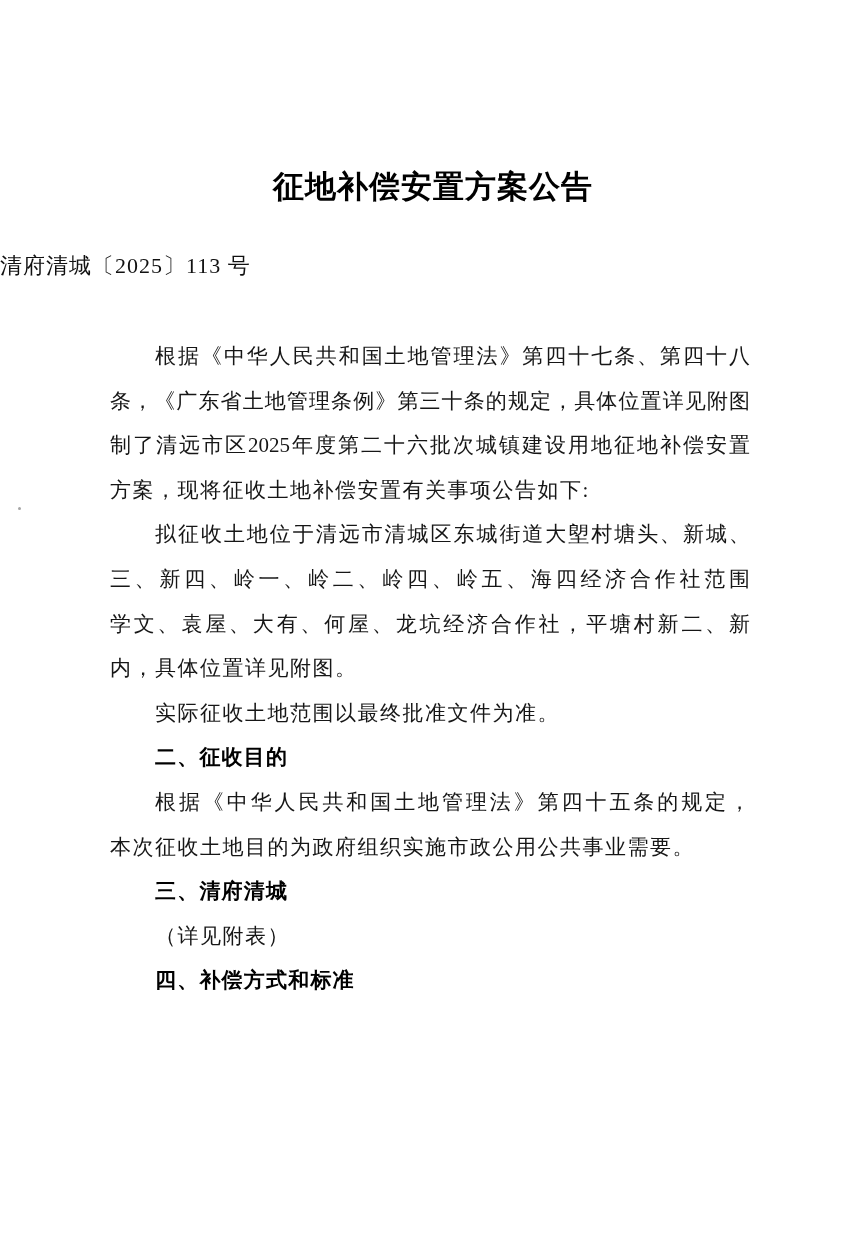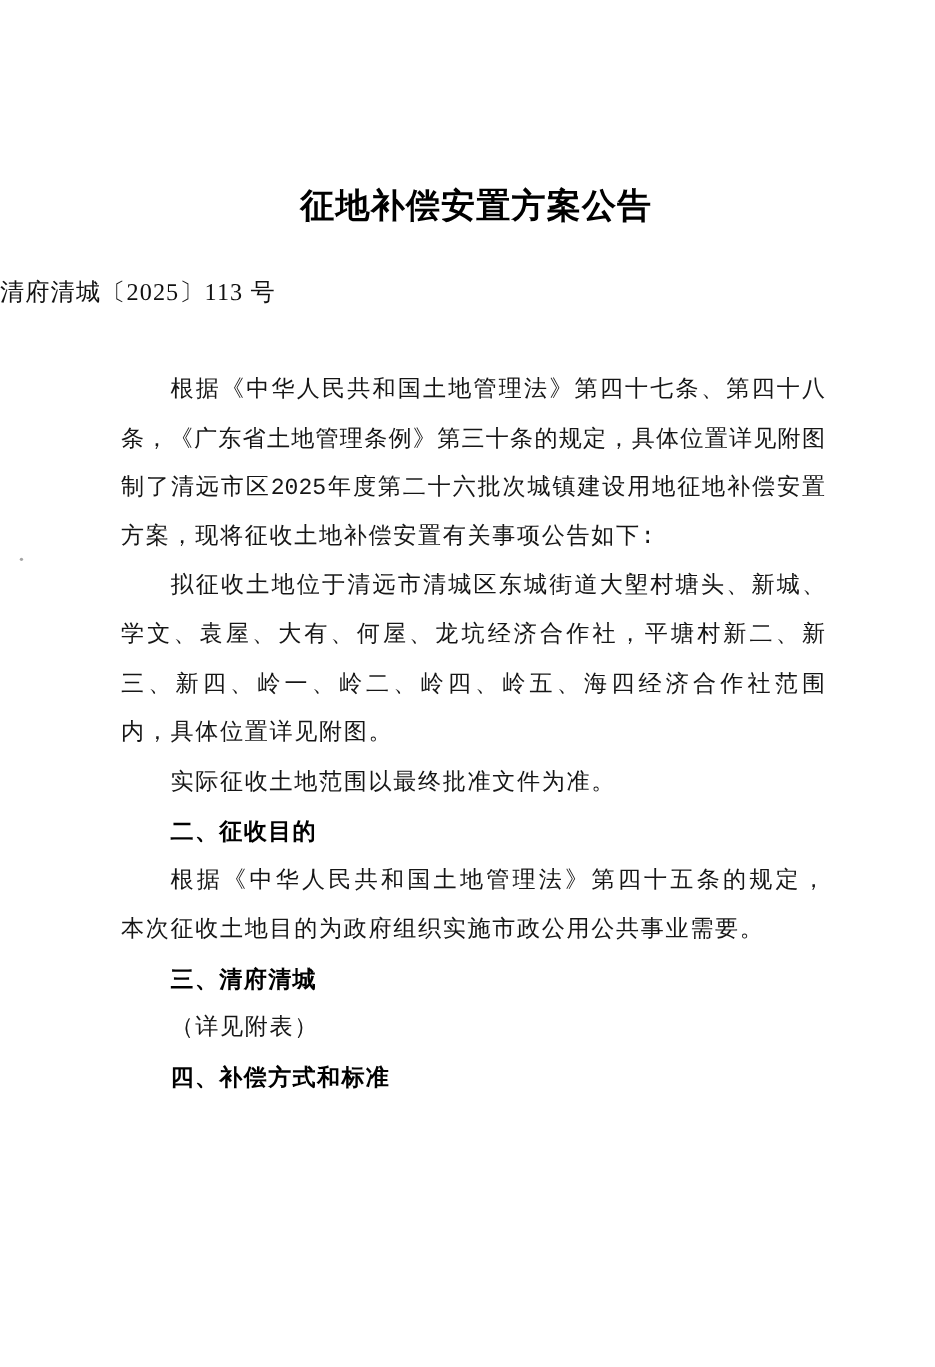--- a/index.html
+++ b/index.html
@@ -48,21 +48,20 @@
     font-family: "Liberation Serif", "DejaVu Serif", serif;
     font-size: 21px;
     color: #161616;
   }
   .line {
     height: 44.6px;
     line-height: 44.6px;
     text-align: justify;
     text-align-last: left;
     letter-spacing: 1.5px;
-    font-family: Liberation Mono, monospace;
   }
   .line.full {
     text-align-last: justify;
     letter-spacing: 0;
   }
   .line.indent {
     text-indent: 45px;
   }
   .line.heading {
     font-family: "Liberation Sans", "DejaVu Sans", sans-serif;
@@ -86,22 +85,22 @@
 
 <div class="page">
   <h1 class="doc-title">征地补偿安置方案公告</h1>
   <div class="doc-number">清府清城〔2025〕113 号</div>
   <div class="doc-body">
       <div class="line indent full">根据《中华人民共和国土地管理法》第四十七条、第四十八</div>
       <div class="line full">条，《广东省土地管理条例》第三十条的规定，具体位置详见附图</div>
       <div class="line full">制了清远市区2025年度第二十六批次城镇建设用地征地补偿安置</div>
       <div class="line">方案，现将征收土地补偿安置有关事项公告如下:</div>
       <div class="line indent full">拟征收土地位于清远市清城区东城街道大塱村塘头、新城、</div>
+      <div class="line full">三、新四、岭一、岭二、岭四、岭五、海四经济合作社范围</div>
       <div class="line full">学文、袁屋、大有、何屋、龙坑经济合作社，平塘村新二、新</div>
-      <div class="line full">三、新四、岭一、岭二、岭四、岭五、海四经济合作社范围</div>
       <div class="line">内，具体位置详见附图。</div>
       <div class="line indent">实际征收土地范围以最终批准文件为准。</div>
       <div class="line indent heading">二、征收目的</div>
       <div class="line indent full">根据《中华人民共和国土地管理法》第四十五条的规定，</div>
       <div class="line">本次征收土地目的为政府组织实施市政公用公共事业需要。</div>
       <div class="line indent heading">三、清府清城</div>
       <div class="line indent">（详见附表）</div>
       <div class="line indent heading">四、补偿方式和标准</div>
     </div>
   <div class="speck"></div>

